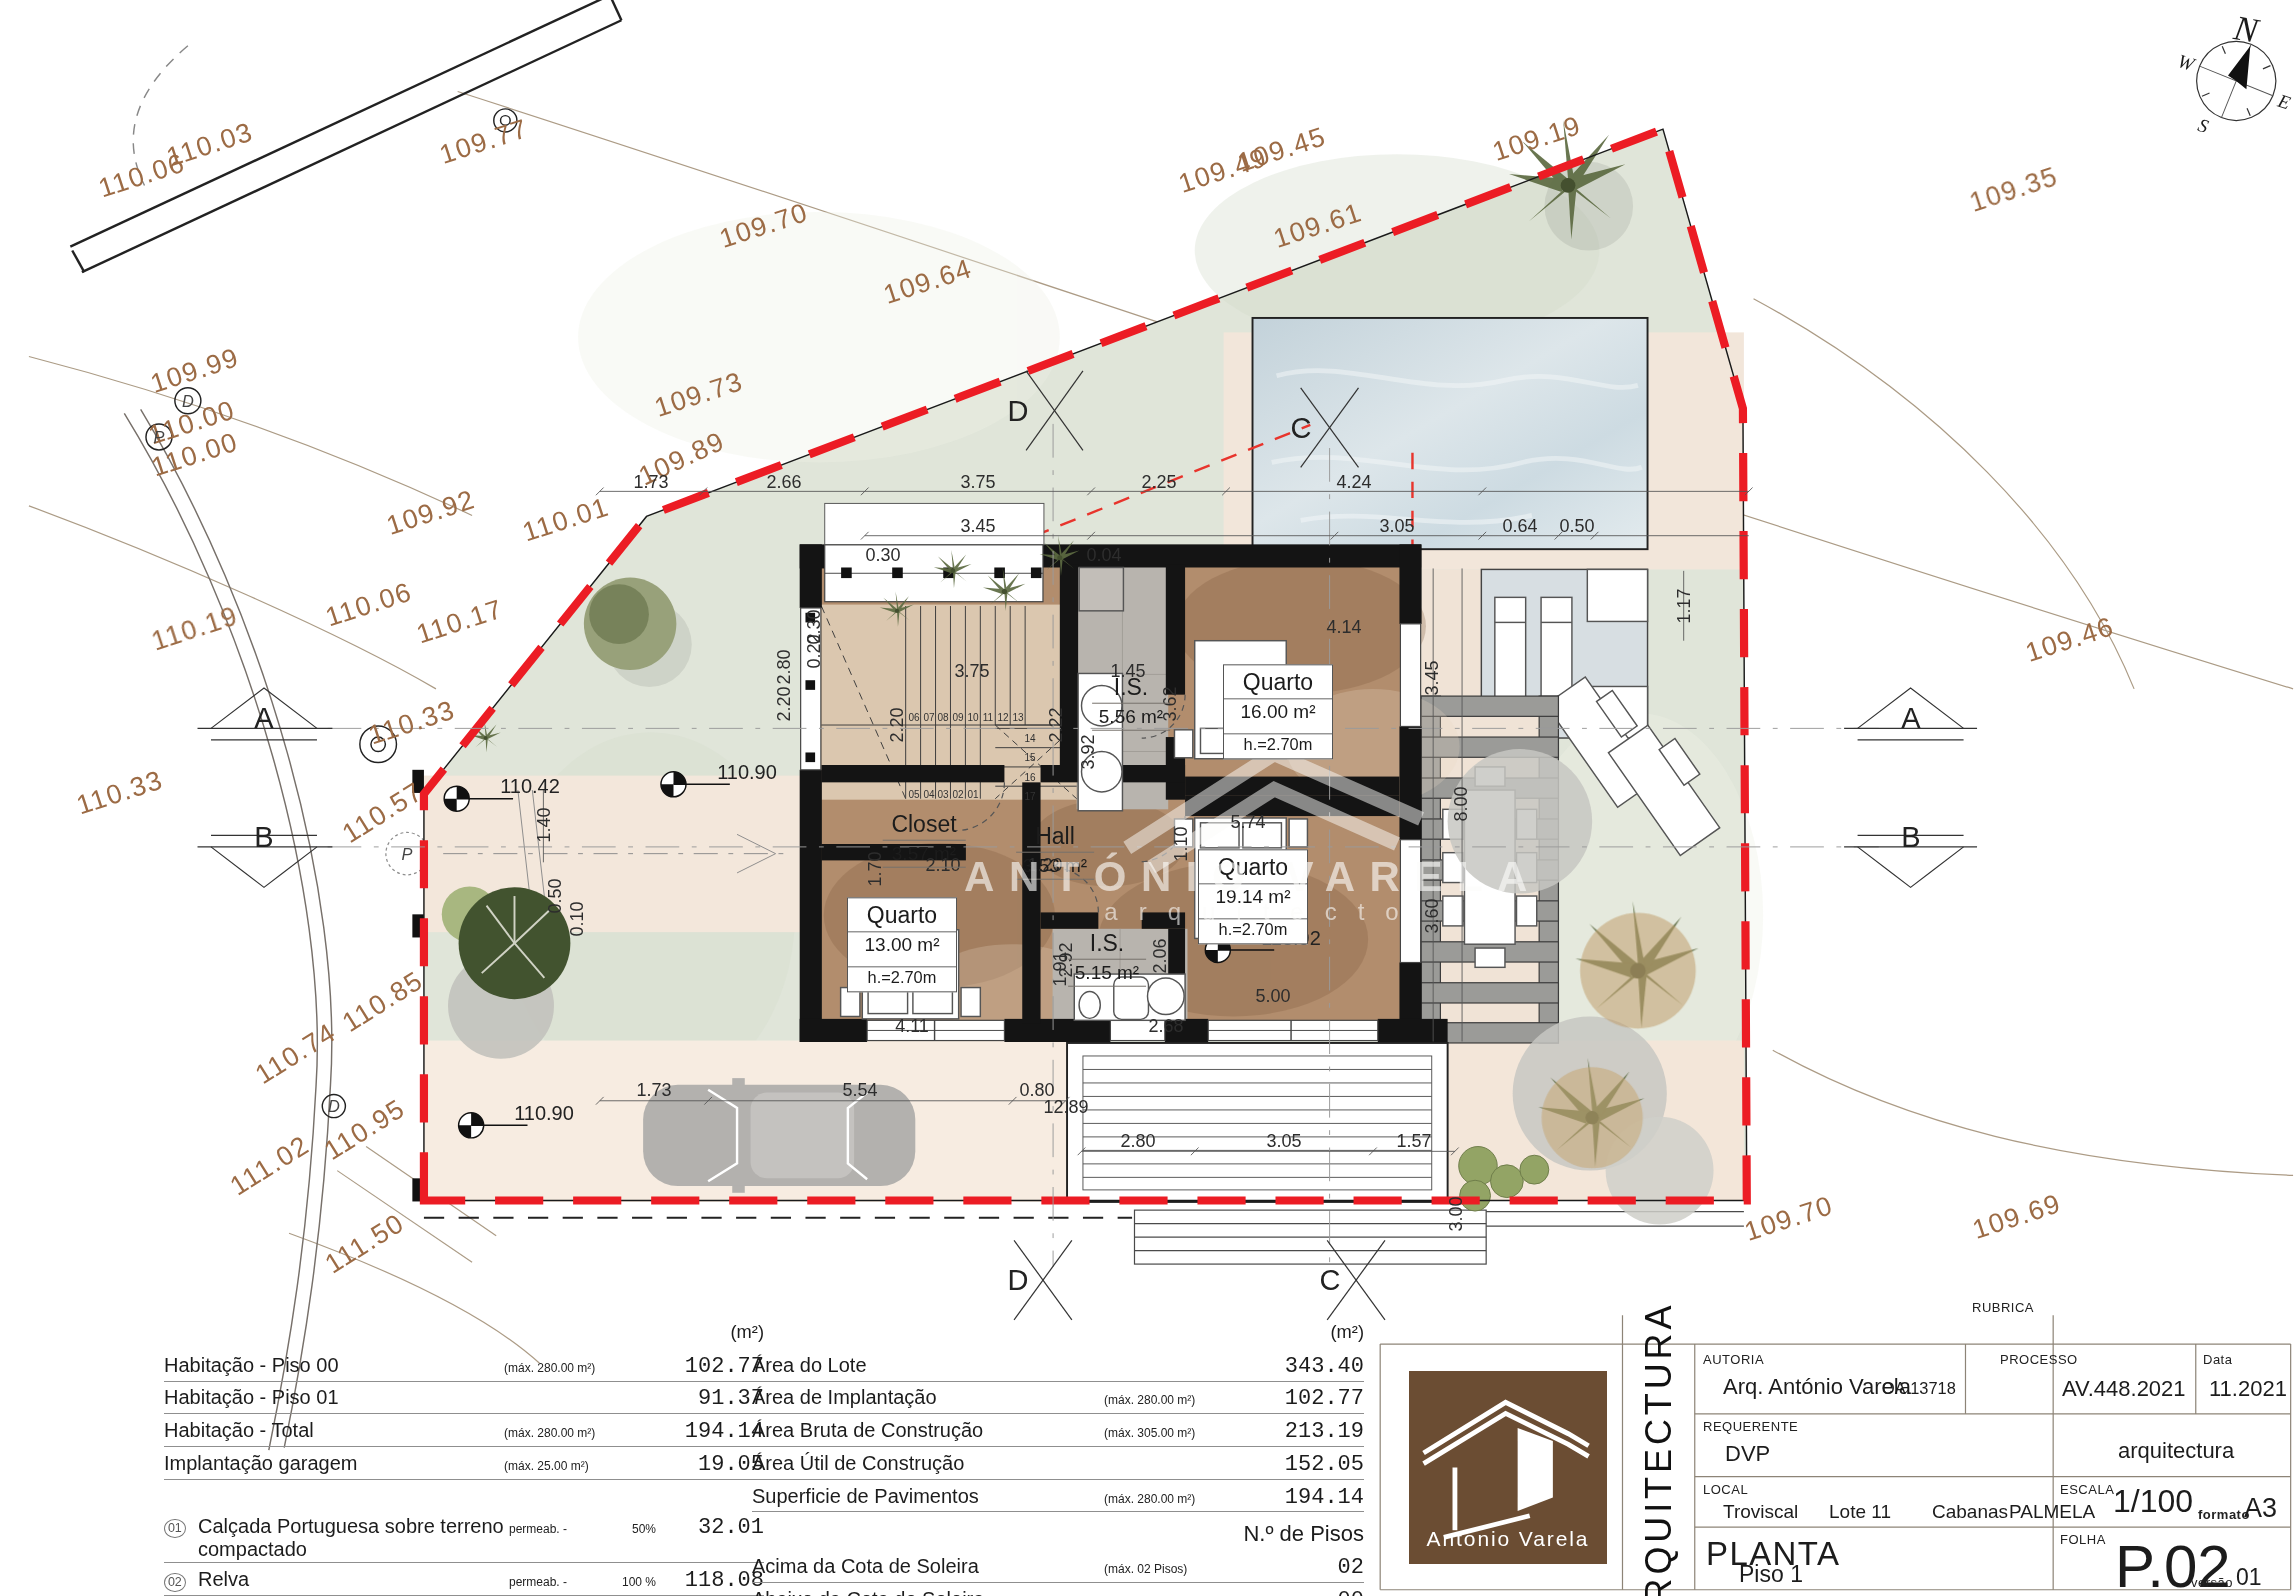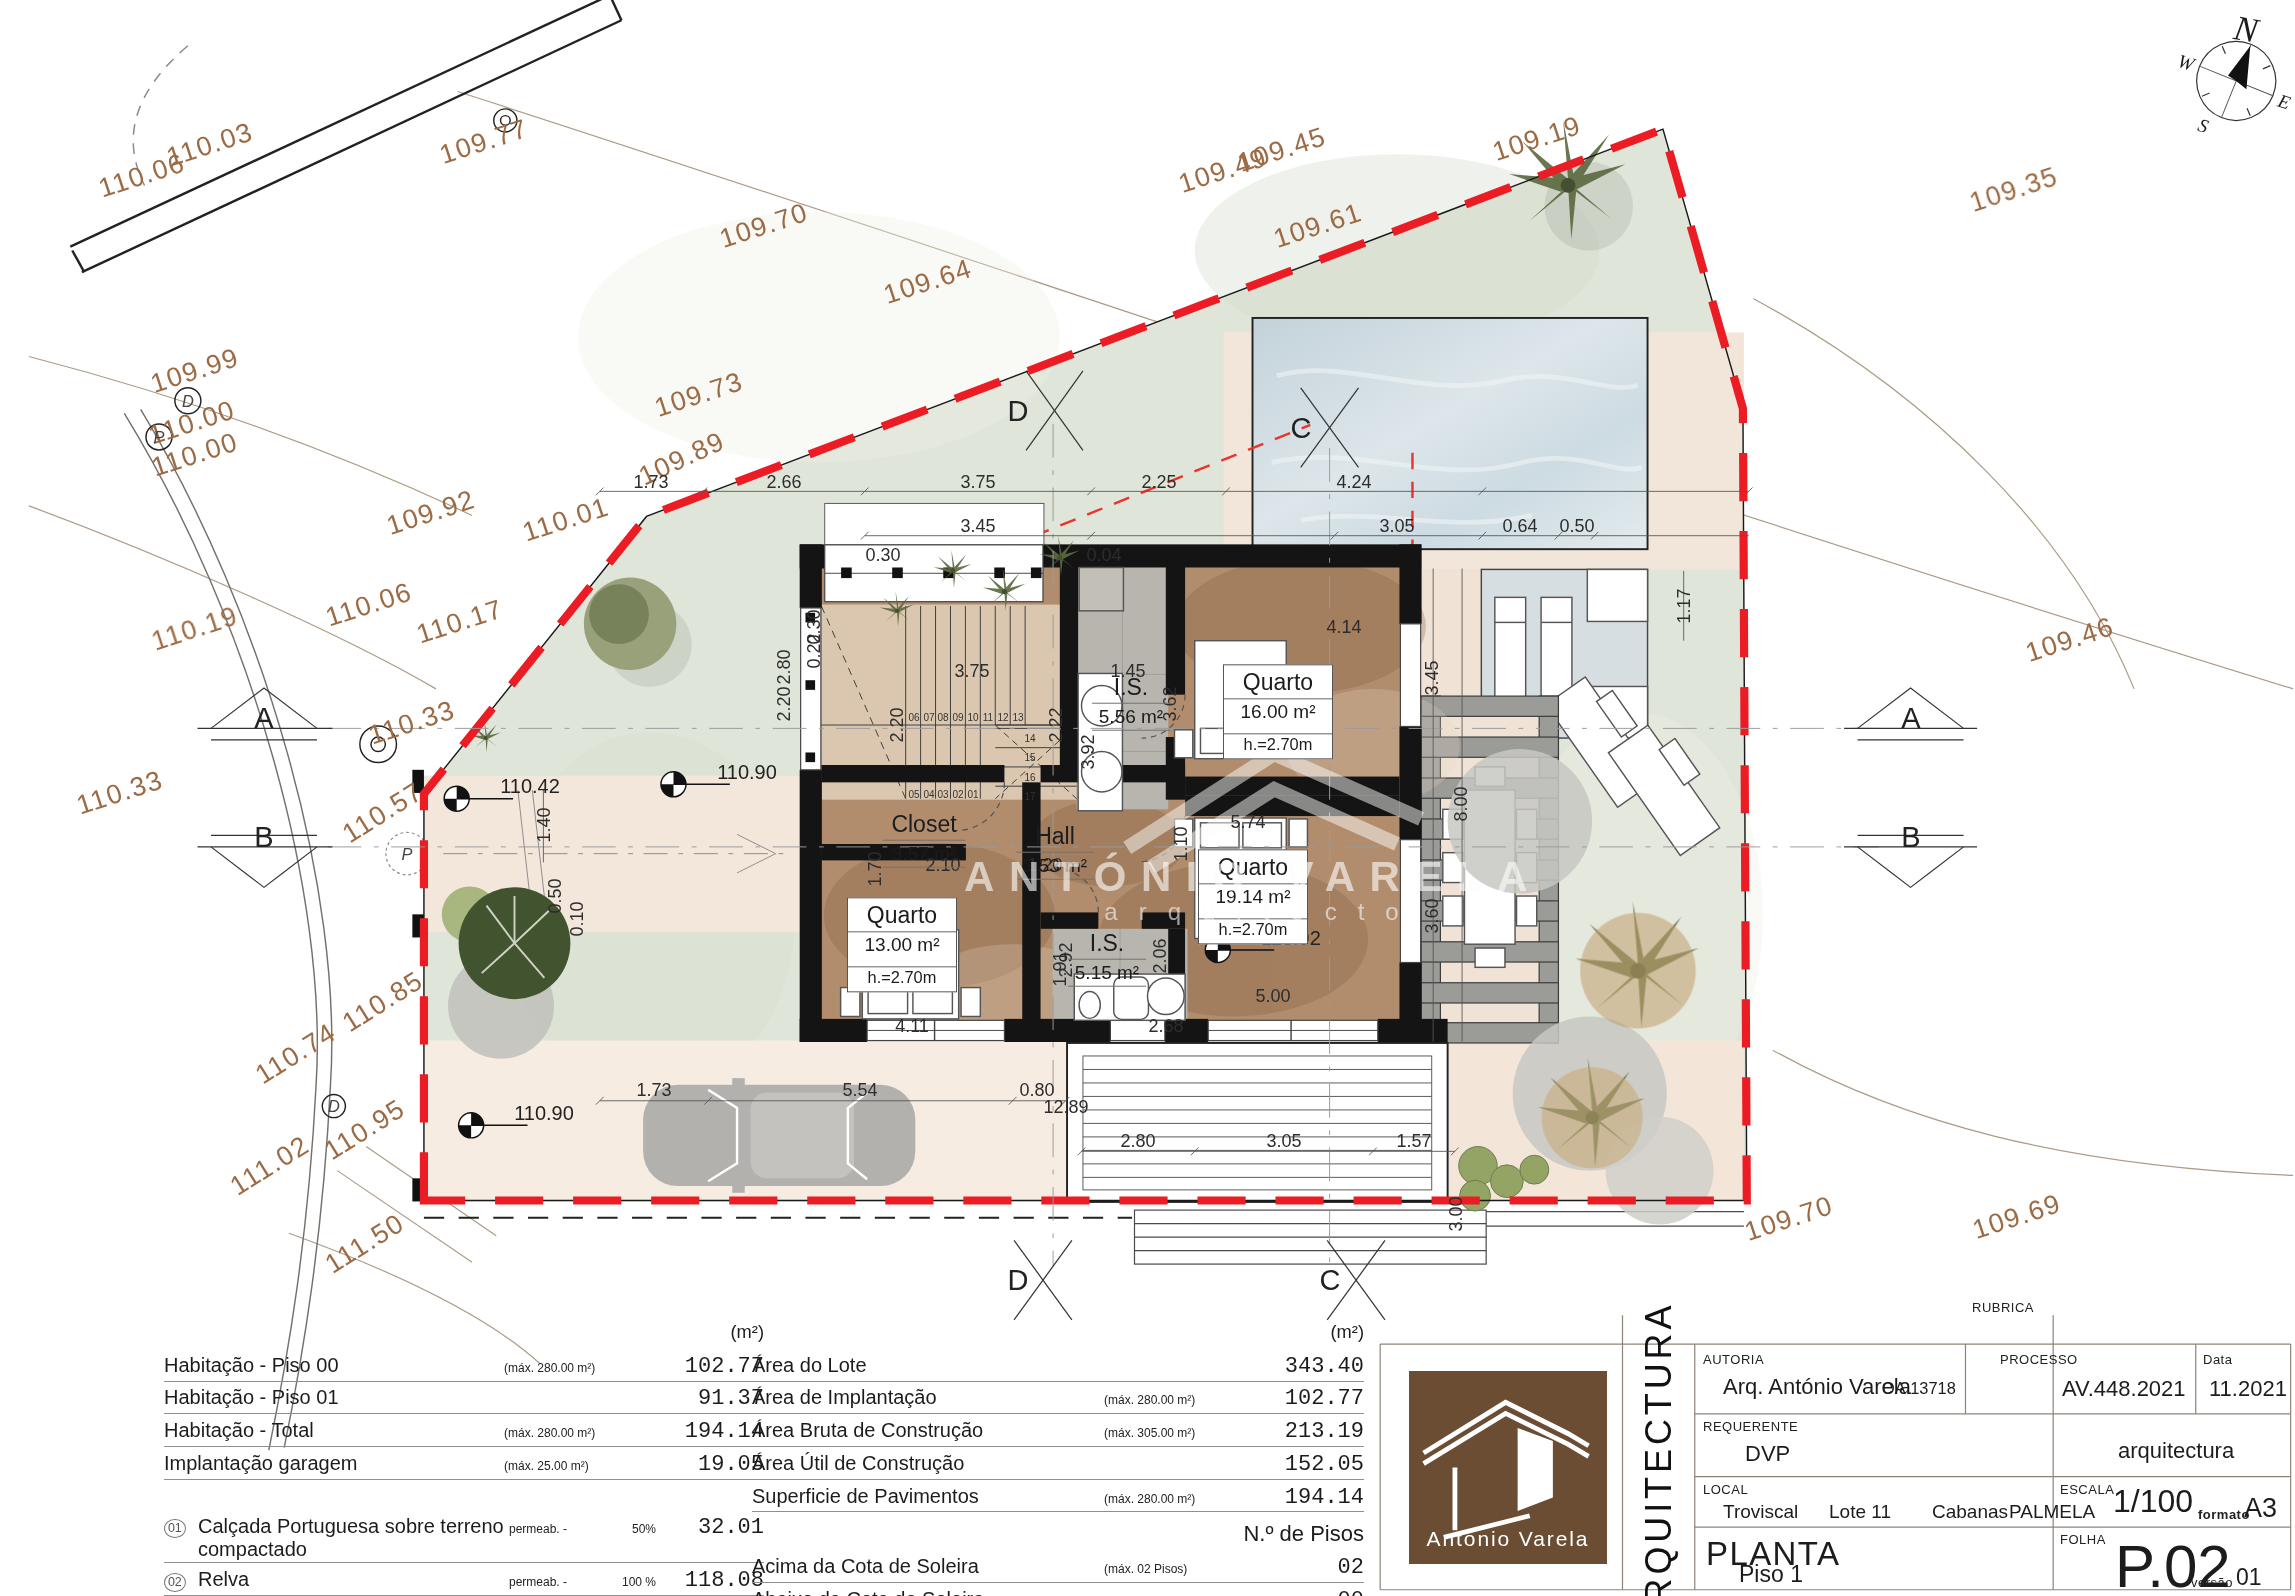--- a/index.html
+++ b/index.html
@@ -789,21 +789,21 @@
   <div class="abs small" style="left:1703px;top:1352px;">AUTORIA</div>
   <div class="abs" style="left:1723px;top:1374px;font-size:22px;">Arq. António Varela</div>
   <div class="abs" style="left:1882px;top:1379px;font-size:16.4px;">OA.13718</div>
   <div class="abs small" style="left:1972px;top:1300px;">RUBRICA</div>
   <div class="abs small" style="left:2000px;top:1352px;">PROCESSO</div>
   <div class="abs" style="left:2062px;top:1376px;font-size:22px;">AV.448.2021</div>
   <div class="abs small" style="left:2203px;top:1352px;">Data</div>
   <div class="abs" style="left:2209px;top:1376px;font-size:22px;">11.2021</div>
 
   <div class="abs small" style="left:1703px;top:1419px;">REQUERENTE</div>
-  <div class="abs" style="left:1725px;top:1441px;font-size:22px;margin-left:20px;">DVP</div>
+  <div class="abs" style="left:1725px;top:1441px;font-size:22px;">DVP</div>
   <div class="abs" style="left:2118px;top:1438px;font-size:22px;">arquitectura</div>
 
   <div class="abs small" style="left:1703px;top:1482px;">LOCAL</div>
   <div id="local-items">
       <div class="abs" style="left: 1723px; top: 1501px; font-size: 19px;">Troviscal</div>
       <div class="abs" style="left: 1829px; top: 1501px; font-size: 19px;">Lote 11</div>
       <div class="abs" style="left: 1932px; top: 1501px; font-size: 19px;">Cabanas</div>
       <div class="abs" style="left: 2009px; top: 1501px; font-size: 19px;">PALMELA</div>
     </div>
 

